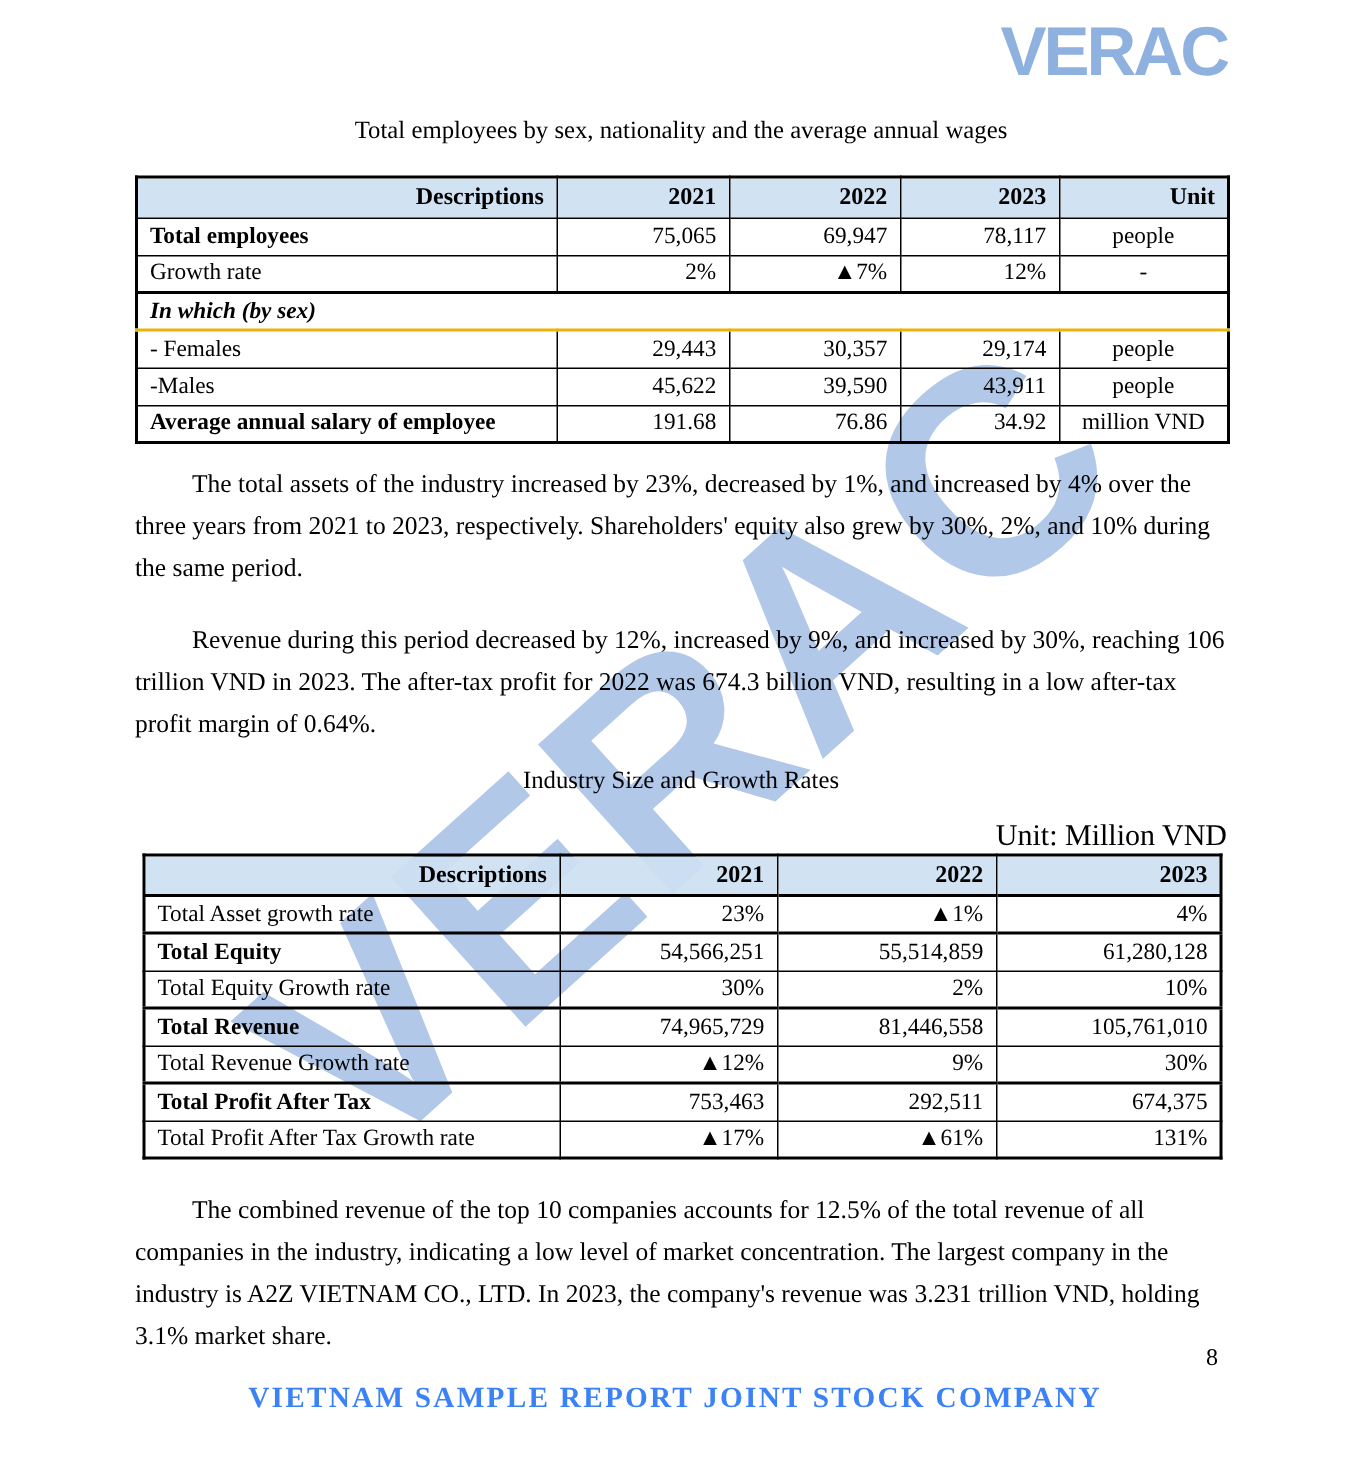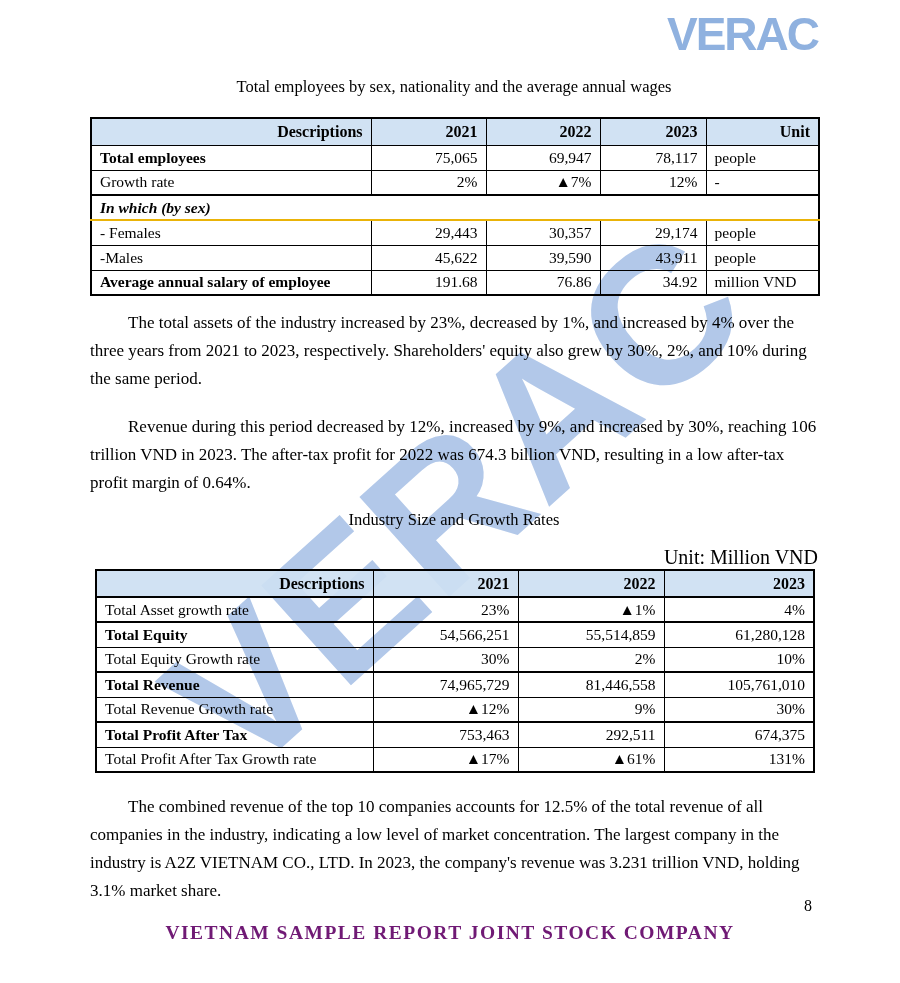--- a/index.html
+++ b/index.html
@@ -73,21 +73,21 @@
   th {
     background: rgba(205, 223, 242, 0.92);
     font-weight: bold;
     text-align: right;
     height: 27px;
     font-size: 16px;
   }
   .t2 th { border-bottom: 2px solid #000; }
   td.label { text-align: left; }
   td.num  { text-align: right; }
-  td.unit { text-align: left; }
+  td.unit { text-align: center; }
   tr.bold td.label { font-weight: bold; }
   tr.italic td { }
   tr.section td {
     font-weight: bold;
     font-style: italic;
     border-top: 2px solid #000;
     border-bottom: 2px solid #eab308;
   }
   tr.group-top td { border-top: 2px solid #000; }
   
@@ -117,21 +117,21 @@
   }
   .footer-company {
     position: absolute;
     left: 0;
     top: 922px;
     width: 900px;
     text-align: center;
     font-weight: bold;
     font-size: 19.5px;
     letter-spacing: 1.5px;
-    color: #701a75;
+    color: #3b82f6;
     z-index: 1;
   }
 </style>
 </head>
 <body>
 
 <div class="page">
 
   <div class="watermark">VERAC</div>
 

